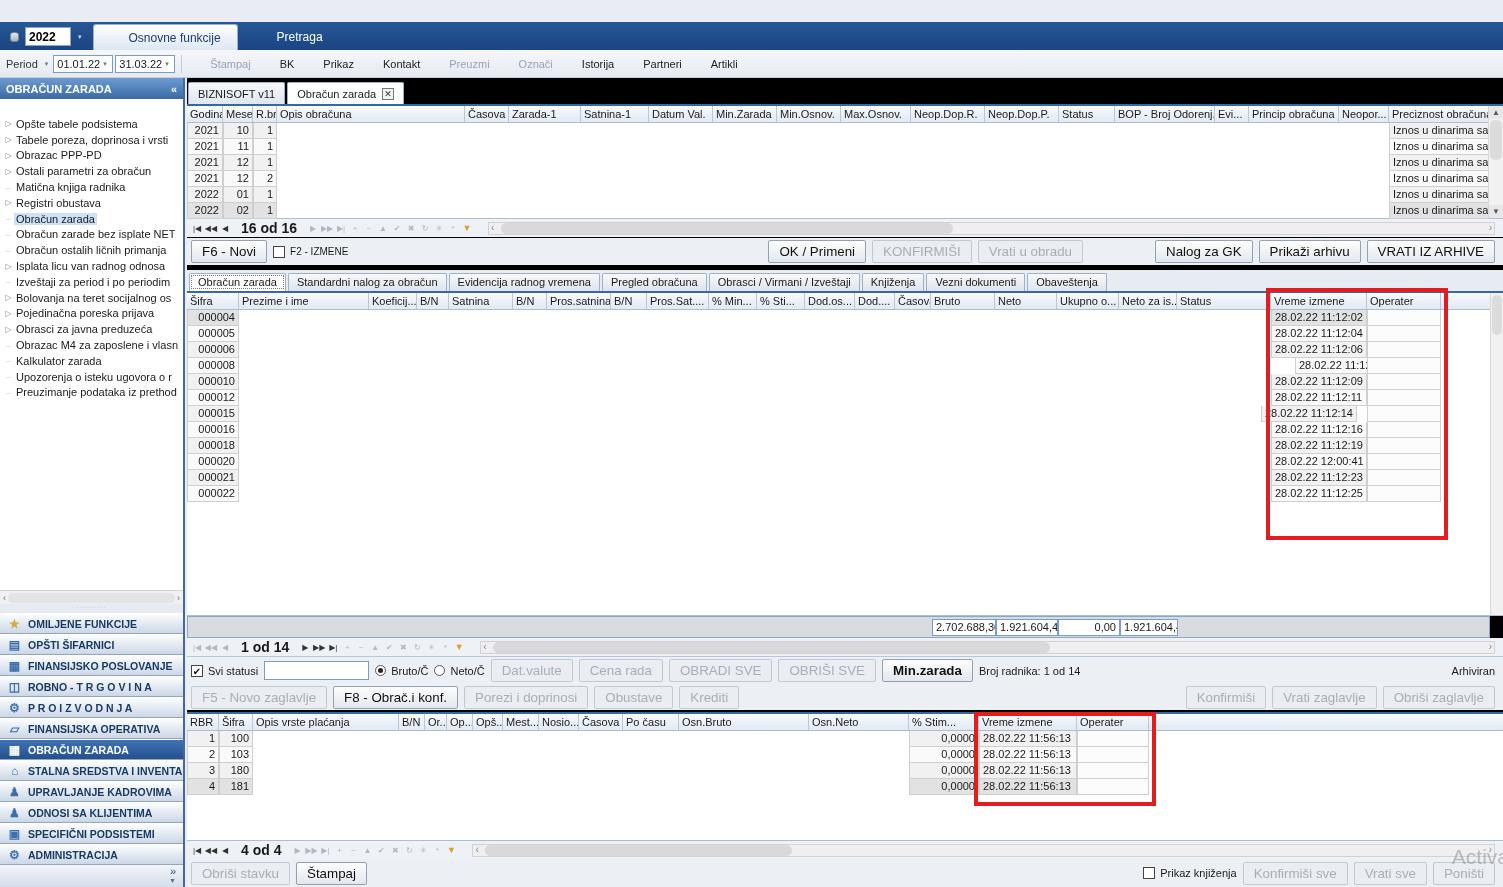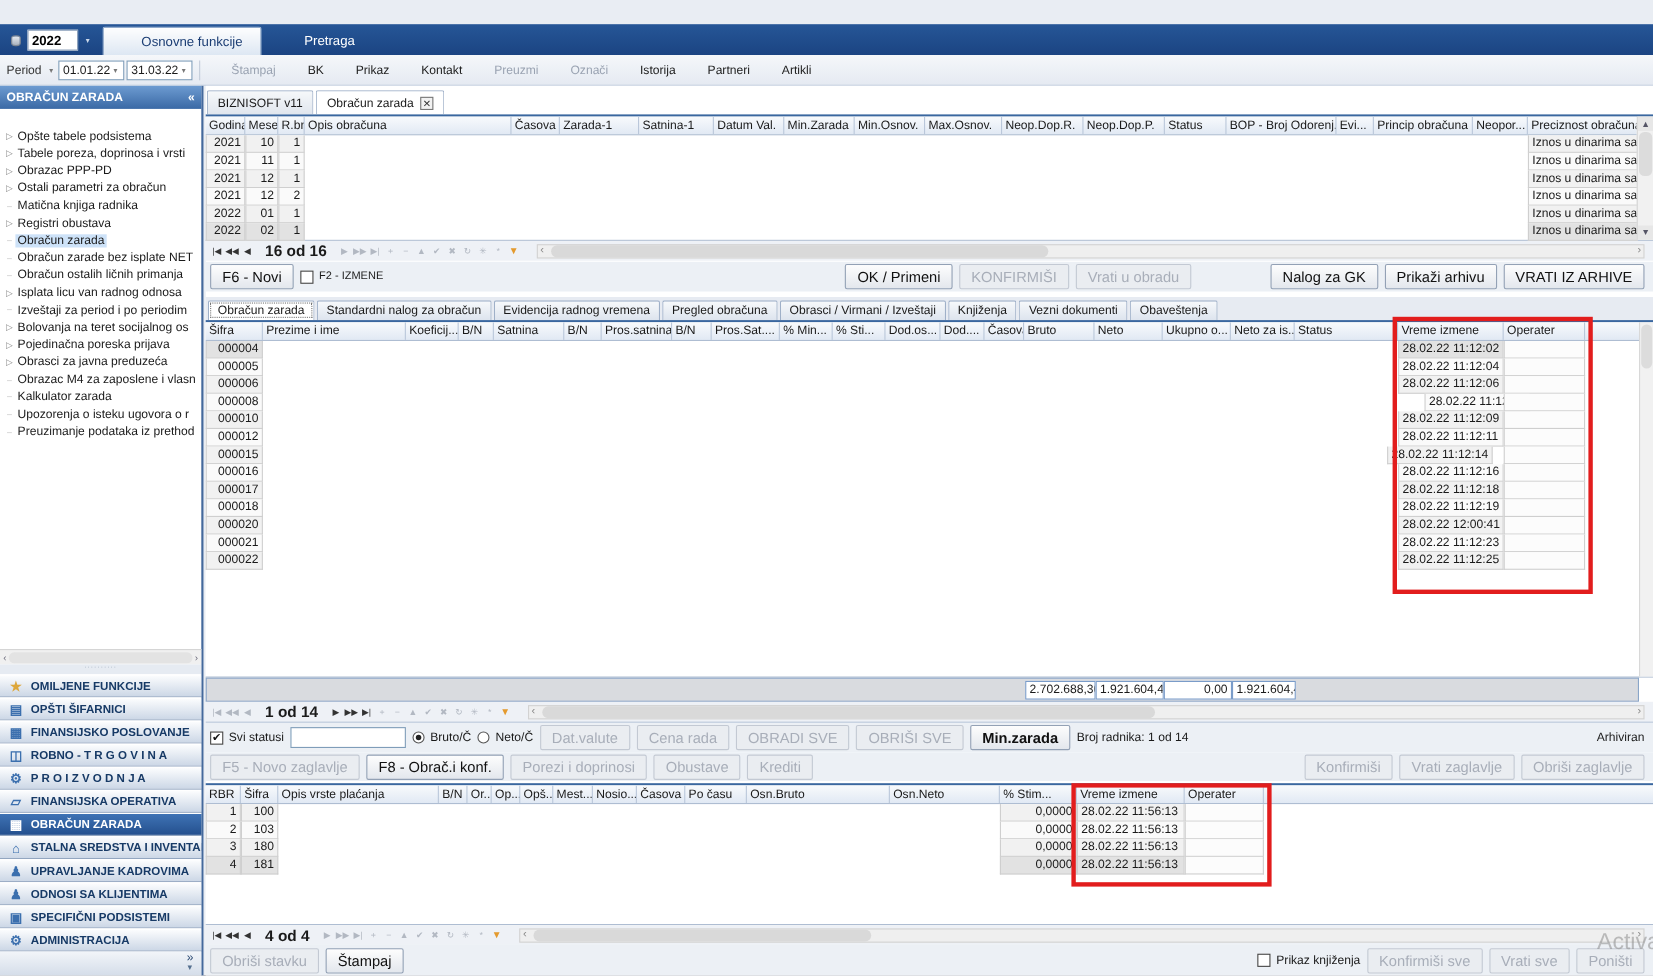--- a/index.html
+++ b/index.html
@@ -42,21 +42,21 @@
   .sb-nav { flex:none; }
   .sb-nav-item { height:21px; display:flex; align-items:center; gap:6px; padding-left:7px; font-weight:bold; font-size:10.5px; color:#173a66; background:linear-gradient(#fcfdfe,#ccd7e6); border-top:1px solid #fff; border-bottom:1px solid #93a6c0; white-space:nowrap; overflow:hidden; }
   .sb-nav-item .nico { width:15px; flex:none; text-align:center; color:#3b6fae; font-size:12px; }
   .sb-nav-item.gold .nico { color:#dda73b; }
   .sb-nav-item.selected { background:linear-gradient(#3f73b5,#24508e); color:#fff; }
   .sb-nav-item.selected .nico { color:#fff; }
   .sb-footer { height:22px; flex:none; background:linear-gradient(#f2f5f9,#d4dde9); display:flex; flex-direction:column; align-items:flex-end; justify-content:center; padding-right:7px; color:#2c4a73; font-size:11px; line-height:9px; }
   .sb-footer .mini { font-size:7px; color:#55708f; }
 
   
-  .main { position:absolute; left:187px; top:78px; width:1316px; bottom:0; background:#ffffff; }
+  .main { position:absolute; left:187px; top:78px; width:1316px; bottom:0; background:#000000; }
   .doc-tabs { position:absolute; top:4px; left:1px; height:22px; display:flex; gap:2px; }
   .doc-tab { padding:0 9px; display:flex; align-items:center; gap:6px; background:linear-gradient(#f6f8fa,#e0e6ee); border:1px solid #9fb0c8; border-bottom:none; border-radius:2px 2px 0 0; }
   .doc-tab.active { background:#fff; }
   .close-box { width:12px; height:12px; border:1px solid #777; background:#f2f2f2; font-size:9px; line-height:10px; text-align:center; color:#333; }
 
   .panel-grid { position:absolute; left:0; right:0; background:#fff; border-top:2px solid #3a679f; border-bottom:1px solid #aebdd2; }
   .grid-header { display:flex; height:17px; background:linear-gradient(#f8fafc,#e1e9f4); border-bottom:1px solid #aebdd2; overflow:hidden; }
   .gh { flex:none; border-right:1px solid #bac7da; padding:2px 2px 0 3px; white-space:nowrap; overflow:hidden; }
   .grid-body { position:relative; }
   .grow { height:16px; position:relative; }
@@ -621,25 +621,20 @@
             <span class="cell lft" style="left:1074px; width:96px;">28.02.22 11:12:14</span>
             <span class="cell" style="left:1180px; width:74px; background:#fcfcfc;"></span>
           </div>
 
           <div class="grow">
             <span class="cell" style="left:0; width:52px;">000016</span>
             <span class="cell lft" style="left:1084px; width:96px;">28.02.22 11:12:16</span>
             <span class="cell" style="left:1180px; width:74px; background:#fcfcfc;"></span>
           </div>
 
-          <div class="grow">
-            <span class="cell" style="left:0; width:52px;">000017</span>
-            <span class="cell lft" style="left:1084px; width:96px;">28.02.22 11:12:18</span>
-            <span class="cell" style="left:1180px; width:74px; background:#fcfcfc;"></span>
-          </div>
 
           <div class="grow">
             <span class="cell" style="left:0; width:52px;">000018</span>
             <span class="cell lft" style="left:1084px; width:96px;">28.02.22 11:12:19</span>
             <span class="cell" style="left:1180px; width:74px; background:#fcfcfc;"></span>
           </div>
 
           <div class="grow">
             <span class="cell" style="left:0; width:52px;">000020</span>
             <span class="cell lft" style="left:1084px; width:96px;">28.02.22 12:00:41</span>

